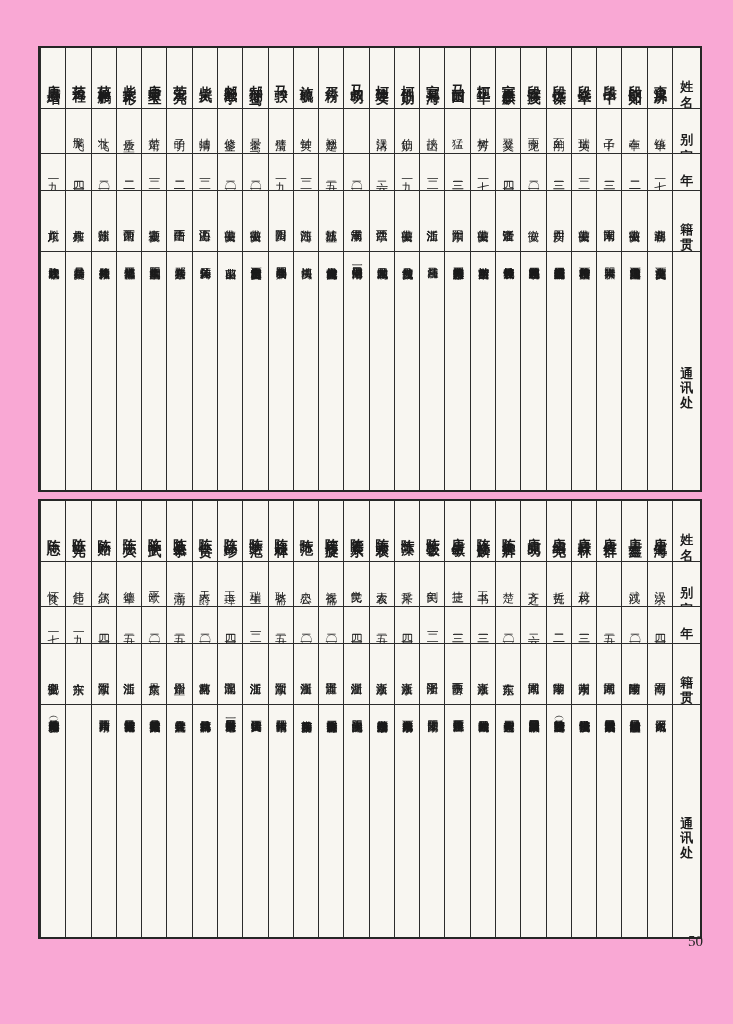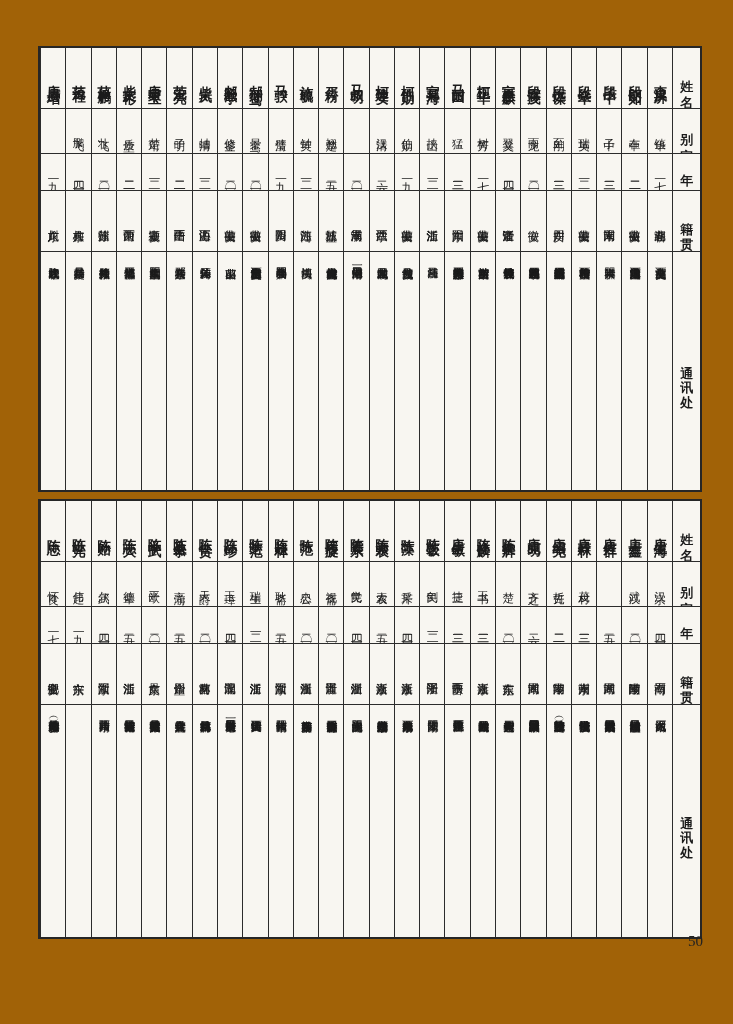--- a/index.html
+++ b/index.html
@@ -5,21 +5,21 @@
   * { margin: 0; padding: 0; box-sizing: border-box; }
   html, body { width: 733px; }
   body {
     width: 733px; height: 1024px;
     background: #f7f5f0;
     font-family: "Liberation Serif", "DejaVu Serif", serif;
     color: #1b1b1b;
     position: relative;
     overflow: hidden;
   }
-  .page { position: absolute; inset: 0; background: #a16207; }
+  .page { position: absolute; inset: 0; background: #f9a8d4; }
 
   .roster-table {
     position: absolute;
     left: 38px;
     width: 664px;
     border: 2px solid #262626;
     background: #f8f6f1;
     display: flex;
     flex-direction: row-reverse; 
   }

